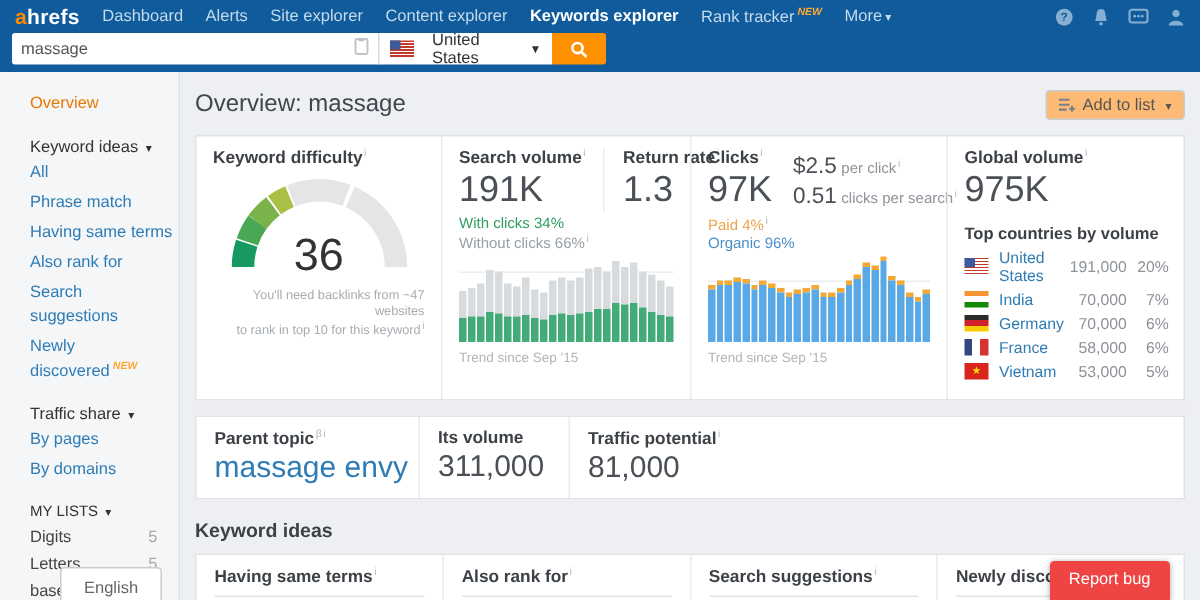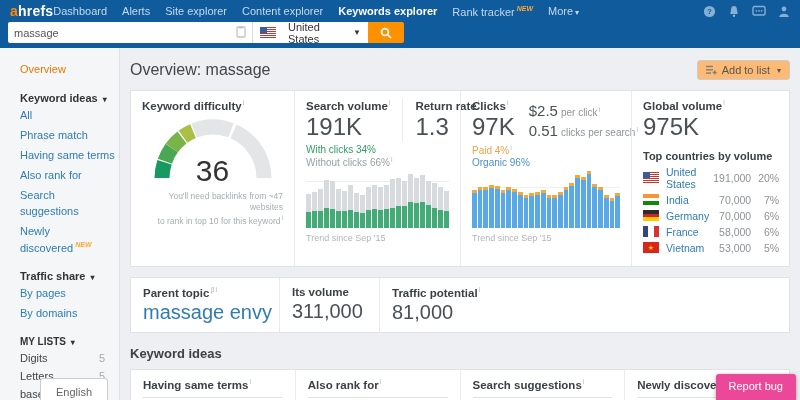--- a/index.html
+++ b/index.html
@@ -1,20 +1,20 @@
 <!DOCTYPE html>
 <html><head>
 <meta charset="utf-8">
 <style>
   * { box-sizing: border-box; margin: 0; padding: 0; }
   html,body { width:800px; height:400px; overflow:hidden; }
   body { font-family:"Liberation Sans", sans-serif; background:#edeff2; position:relative; }
 
   
-  .navbar { height:22px; background:#0f5b9c; display:flex; align-items:center; padding:0 10px; color:#c4daed; font-size:11px; }
+  .navbar { height:22px; background:#0f5b9c; display:flex; align-items:center; padding:0 10px; gap:15px; color:#c4daed; font-size:11px; }
   .logo { font-size:14px; font-weight:bold; color:#fff; letter-spacing:.2px; cursor:pointer; }
   .logo .a { color:#ff8a00; }
   .nav-item { cursor:pointer; white-space:nowrap; }
   .nav-item.active { color:#fff; font-weight:bold; }
   .badge-new { color:#ffa733; font-size:7px; font-style:italic; font-weight:bold; vertical-align:super; margin-left:2px; }
   .caret { font-size:8px; margin-left:2px; }
   .nav-right { margin-left:auto; display:flex; gap:12px; align-items:center; }
   .nav-right svg { display:block; }
 
   
@@ -23,21 +23,21 @@
   .search-input .q { flex:1; }
   .country-select { width:116px; height:21px; background:#fff; border-left:1px solid #d8dbde; display:flex; align-items:center; gap:5px; padding:0 7px; font-size:11px; color:#333; cursor:pointer; }
   .country-select .sel-caret { margin-left:auto; font-size:8px; color:#333; }
   .search-btn { width:36px; height:21px; background:#ff9000; border:none; border-radius:0 2px 2px 0; display:flex; align-items:center; justify-content:center; cursor:pointer; }
 
   
   .layout { display:flex; height:353px; }
   .sidebar { width:120px; background:#f4f6f8; border-right:1px solid #dde1e4; padding-top:12px; position:relative; font-size:11px; flex:none; }
   .side-item { padding:2px 4px 2px 20px; color:#2f7cb5; cursor:pointer; line-height:1.45; }
   .side-overview { color:#ee7600; margin-bottom:10px; }
-  .side-header { font-weight:bold; color:#333; padding:2px 4px 2px 20px; cursor:pointer; }
+  .side-header { font-weight:normal; color:#333; padding:2px 4px 2px 20px; cursor:pointer; }
   .side-group { margin-bottom:10px; }
   .list-row { display:flex; justify-content:space-between; padding:3px 14px 3px 20px; color:#444; cursor:pointer; }
   .list-row .count { color:#aaa; }
   .lists-header { font-size:10px; }
   .lang-btn { position:absolute; left:40px; bottom:-8px; background:#fff; border:1px solid #ccc; border-radius:3px; padding:7px 15px 10px; font-size:11px; color:#666; cursor:pointer; }
 
   .main { flex:1; padding:8px 10px; overflow:hidden; }
   .main-header { display:flex; justify-content:space-between; align-items:center; margin:4px 0 10px; }
   .page-title { font-size:16px; color:#40464d; }
   .add-btn { background:#fdba74; border:1px solid #c9ccd0; border-radius:3px; font-size:11px; color:#555; padding:3px 8px; display:flex; gap:5px; align-items:center; cursor:pointer; }
@@ -99,21 +99,21 @@
   .topic-value.link { color:#2f7cb5; cursor:pointer; }
 
   
   .ki-title { font-size:13px; font-weight:bold; color:#3c4147; margin:13px 0 8px; }
   .ki-band { height:120px; }
   .ki-col { flex:1; padding:8px 12px 0; }
   .ki-col + .ki-col { border-left:1px solid #e8ebed; }
   .ki-header { font-size:11.5px; font-weight:bold; color:#3c4147; padding-bottom:7px; border-bottom:1px solid #dfe3e6; }
   .ki-row { display:flex; justify-content:space-between; font-size:11px; padding:7px 0 6px; border-bottom:1px solid #eef1f3; }
 
-  .report-bug { position:absolute; right:4px; bottom:0; background:#ec4899; color:#fff; font-size:11px; padding:6px 13px 8px; border-radius:3px 3px 0 0; box-shadow:0 1px 4px rgba(0,0,0,.35); cursor:pointer; border:none; }
+  .report-bug { position:absolute; right:20px; bottom:0; background:#ef4444; color:#fff; font-size:11px; padding:6px 13px 8px; border-radius:3px 3px 0 0; box-shadow:0 1px 4px rgba(0,0,0,.35); cursor:pointer; border:none; }
 </style>
 </head>
 <body>
 
 <div class="navbar">
   <span class="logo"><span class="a">a</span>hrefs</span>
   <span id="nav-items" style="display:flex;gap:15px;">
       <span class="nav-item">Dashboard</span>
       <span class="nav-item">Alerts</span>
       <span class="nav-item">Site explorer</span>

